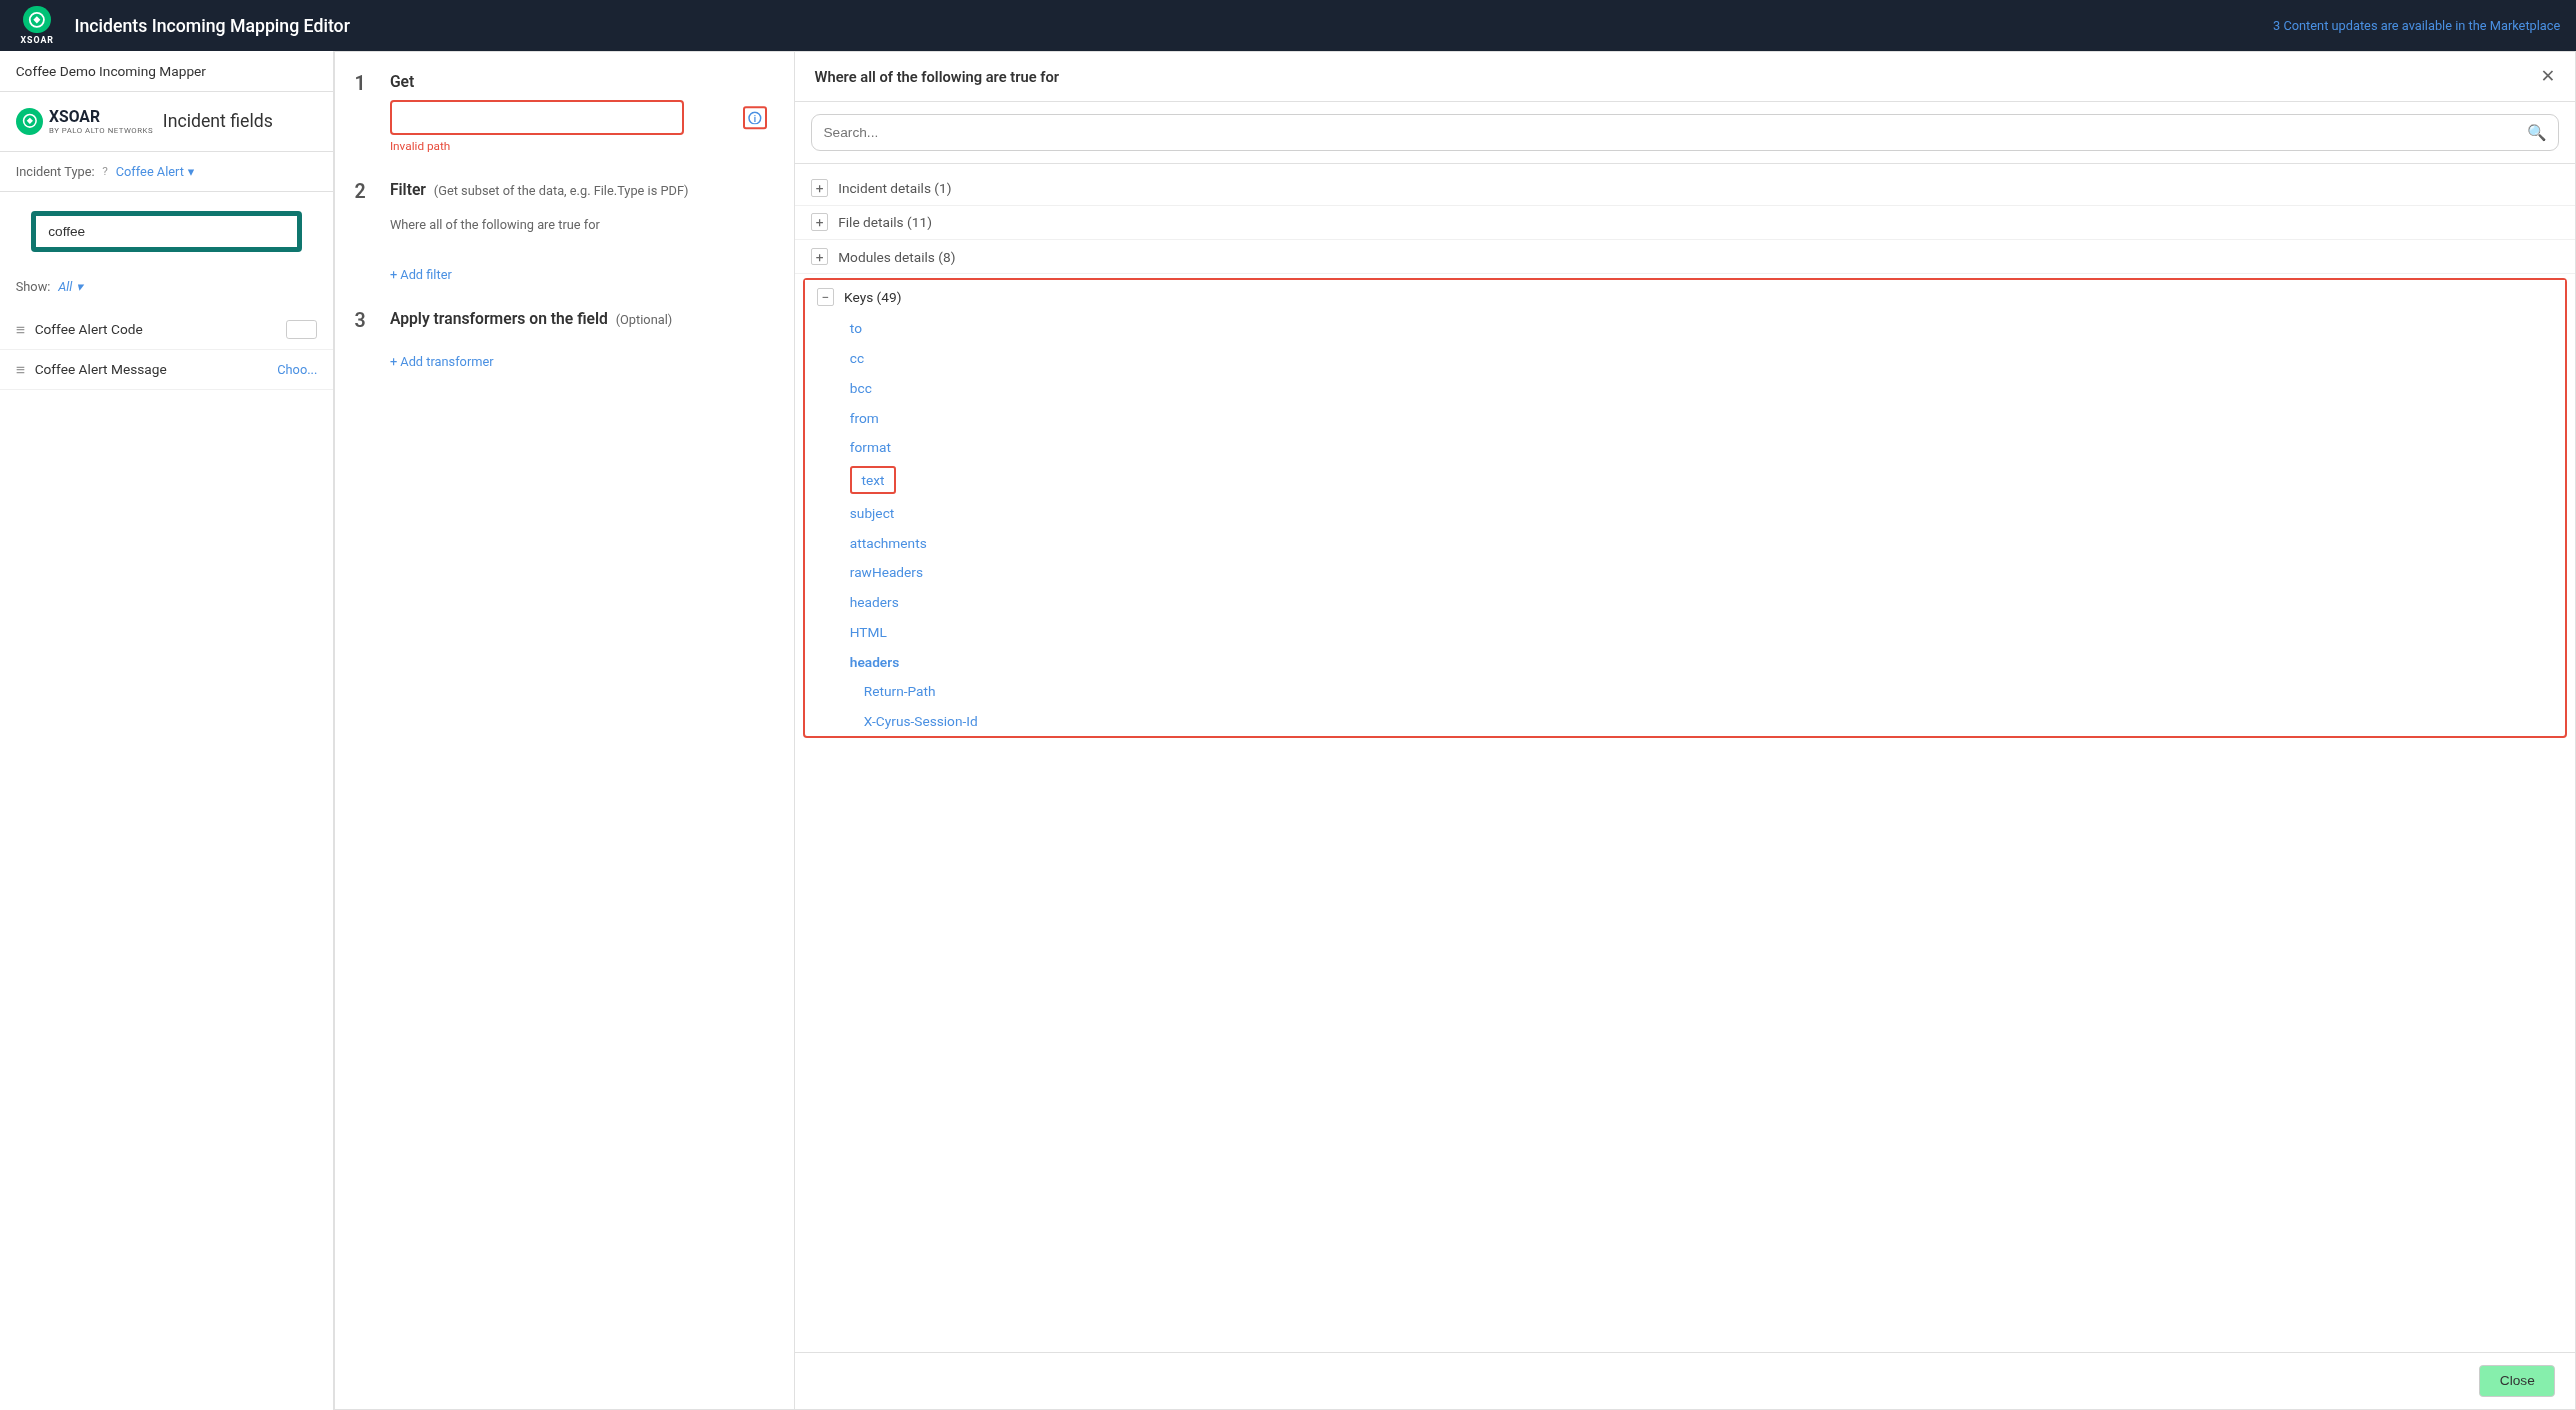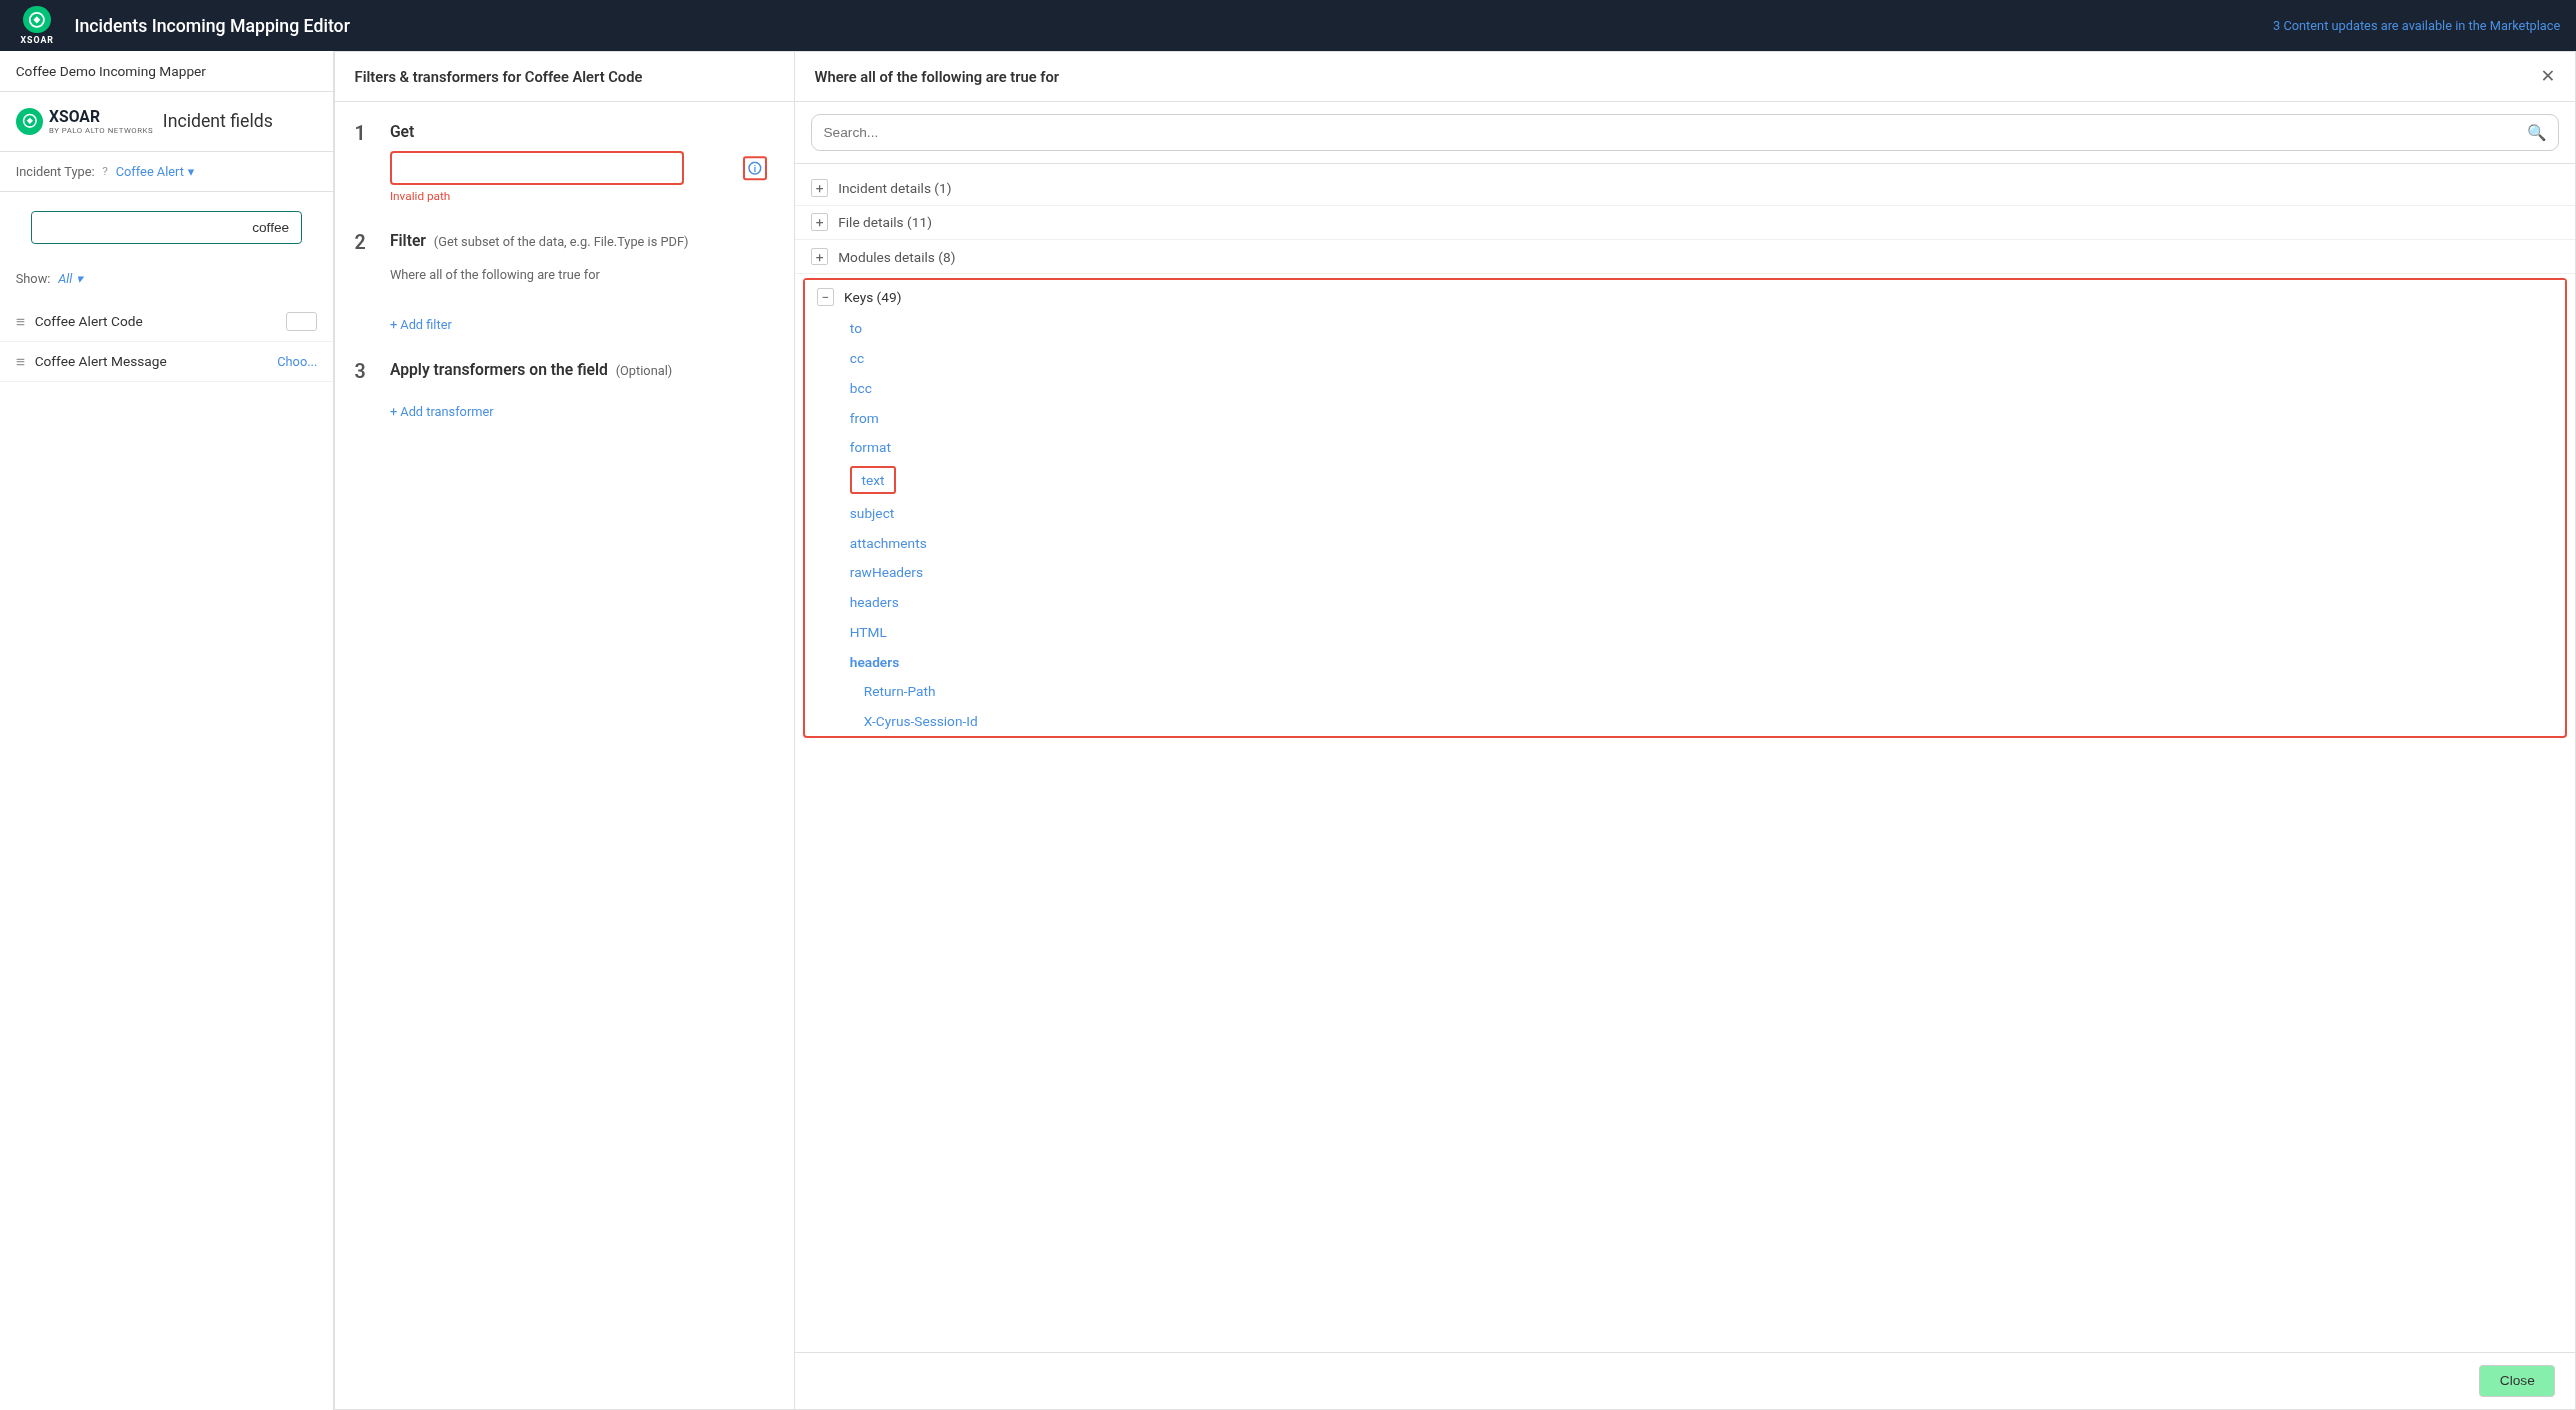--- a/index.html
+++ b/index.html
@@ -131,27 +131,26 @@
     .incident-type-value {
       color: #4a90e2;
       font-size: 12.8px;
       cursor: pointer;
       display: flex;
       align-items: center;
       gap: 3.9px;
     }
     .search-box {
       margin: 11.8px 15.7px;
-      border: 1px solid #0f766e;
+      border: 5px solid #0f766e;
       border-radius: 3.9px;
       padding: 7.8px 11.8px;
       font-size: 13.7px;
       color: #333;
       width: calc(100% - 31px);
-      text-align: right;
     }
     .show-filter {
       padding: 7.8px 15.7px;
       display: flex;
       align-items: center;
       gap: 7.8px;
       font-size: 12.8px;
       color: #666;
     }
     .show-all {
@@ -524,23 +523,20 @@
         <span class="field-icon">≡</span>
         <span class="field-name">Coffee Alert Message</span>
         <span class="field-choose">Choo...</span>
       </div>
     </div>
   </div>
 
   <div class="modal-overlay">
 
     <div class="modal-left">
-      <div class="modal-left-header">
-        <span>Filters &amp; transformers for Coffee Alert Code</span>
-      </div>
       <div class="modal-left-content">
 
         <div class="step">
           <div class="step-number">1</div>
           <div class="step-content">
             <div class="step-title">Get</div>
             <div class="path-input-wrapper">
               <input class="path-input" type="text" value="" style="">
               <div class="path-input-icon">
                 <svg viewBox="0 0 14 14" fill="none" style="font-size:14px">

